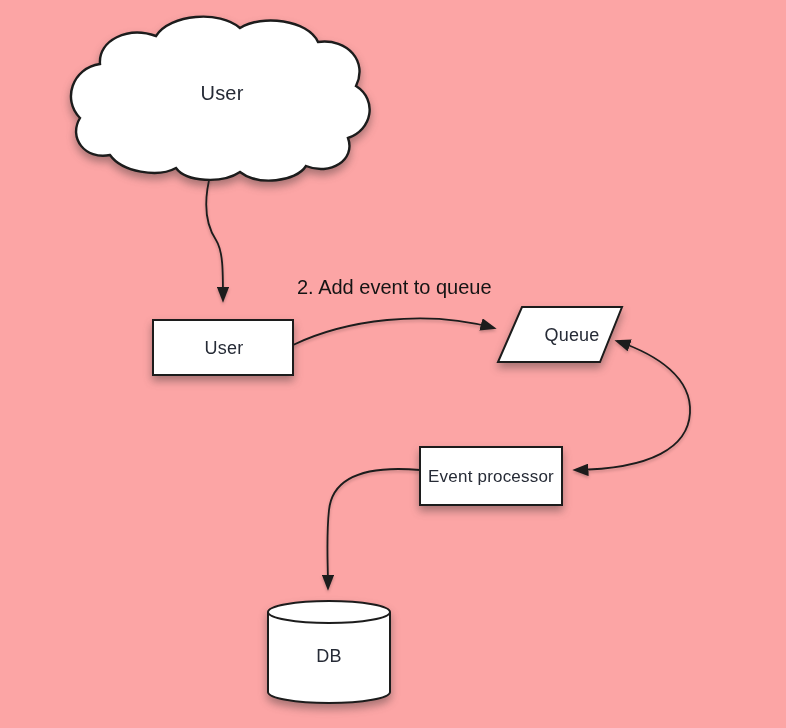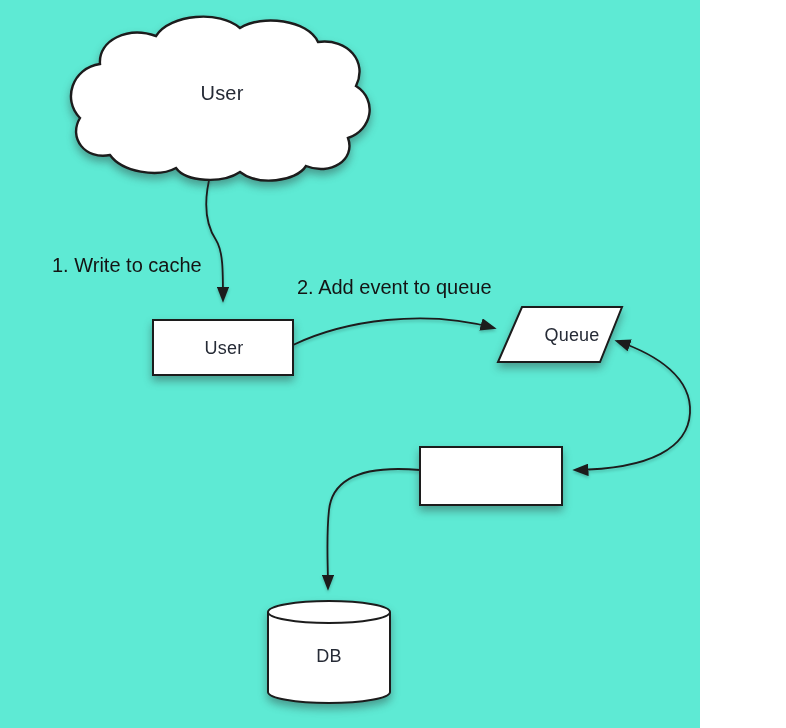--- a/index.html
+++ b/index.html
@@ -2,23 +2,23 @@
 <html><head>
 <meta charset="utf-8">
 <style>
   html, body {
     margin: 0;
     padding: 0;
     background: #ffffff;
   }
   .canvas {
     position: relative;
-    width: 700px;
+    width: 786px;
     height: 728px;
-    background: #5eead4;
+    background: #fca5a5;
     overflow: hidden;
     font-family: "Liberation Sans", sans-serif;
   }
   .canvas svg {
     position: absolute;
     left: 0;
     top: 0;
   }
   .edge {
     fill: none;
@@ -101,18 +101,18 @@
 
     <g class="shadowed">
       <path class="shape" d="M 268,612 L 268,692 A 61,11 0 0 0 390,692 L 390,612"></path>
       <ellipse class="shape" cx="329" cy="612" rx="61" ry="11"></ellipse>
     </g>
   </svg>
 
   <div class="node-label" style="left:222px; top:93px; font-size:20px;">User</div>
   <div class="node-label" style="left:224px; top:348px;">User</div>
   <div class="node-label" style="left:560px; top:335px;margin-left:12px;">Queue</div>
+  <div class="node-label" style="left:491px; top:477px; font-size:17px;">Event processor</div>
   <div class="node-label" style="left:329px; top:656px;">DB</div>
 
-  <div class="annotation" style="left:52px; top:254px;">1. Write to cache</div>
   <div class="annotation" style="left:297px; top:276px;">2. Add event to queue</div>
 
 </div>
 
 </body></html>

